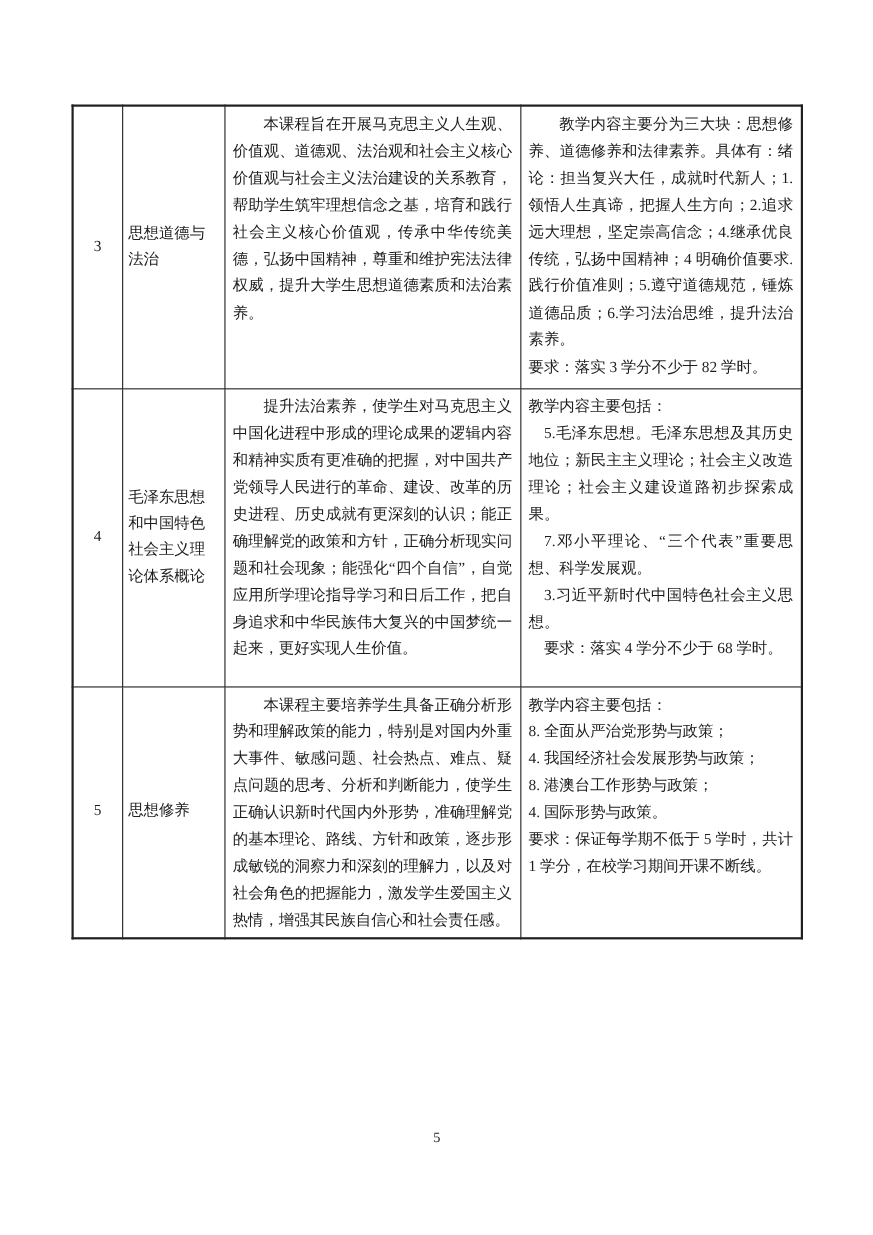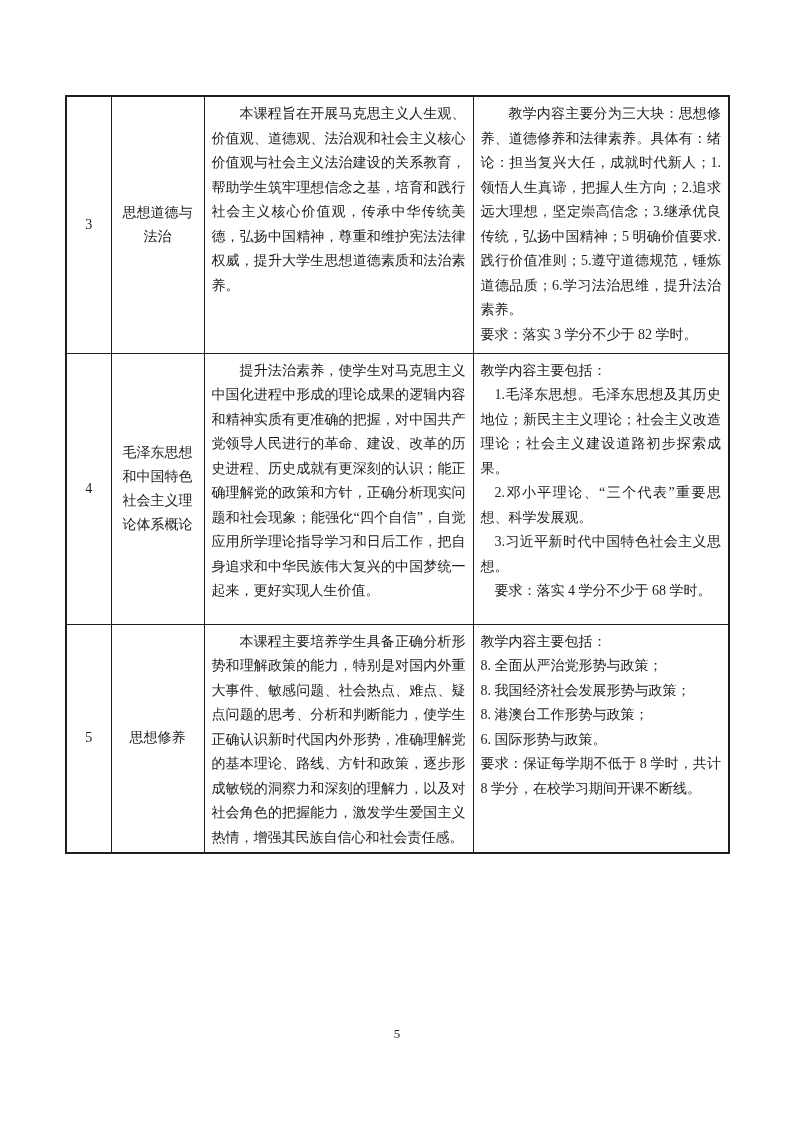--- a/index.html
+++ b/index.html
@@ -27,21 +27,21 @@
   col.c-name { width:93px; }
   col.c-desc { width:269px; }
   col.c-cont { width:256px; }
   tr.r3 { height:257px; }
   tr.r4 { height:271px; }
   tr.r5 { height:229px; }
   td.num {
     text-align:center; vertical-align:middle;
   }
   td.name {
-    text-align:center; vertical-align:middle;
+    vertical-align:middle;
     line-height:24px; padding:0 5px;
   }
   td.desc, td.content {
     vertical-align:top;
     line-height:24.5px;
     padding:5px 7px 0 7px;
     text-align:justify;
     margin-top:38px;
   }
   p { margin:0; }
@@ -66,53 +66,53 @@
         <col class="c-cont">
     </colgroup>
     <tbody>
       <tr class="r3">
         <td class="num">3</td>
         <td class="name">思想道德与法治</td>
         <td class="desc">
           <p class="ind2">本课程旨在开展马克思主义人生观、价值观、道德观、法治观和社会主义核心价值观与社会主义法治建设的关系教育，帮助学生筑牢理想信念之基，培育和践行社会主义核心价值观，传承中华传统美德，弘扬中国精神，尊重和维护宪法法律权威，提升大学生思想道德素质和法治素养。</p>
         </td>
         <td class="content">
-          <p class="ind2">教学内容主要分为三大块：思想修养、道德修养和法律素养。具体有：绪论：担当复兴大任，成就时代新人；1.领悟人生真谛，把握人生方向；2.追求远大理想，坚定崇高信念；3.继承优良传统，弘扬中国精神；5 明确价值要求.践行价值准则；5.遵守道德规范，锤炼道德品质；6.学习法治思维，提升法治素养。</p>
+          <p class="ind2">教学内容主要分为三大块：思想修养、道德修养和法律素养。具体有：绪论：担当复兴大任，成就时代新人；1.领悟人生真谛，把握人生方向；2.追求远大理想，坚定崇高信念；4.继承优良传统，弘扬中国精神；4 明确价值要求.践行价值准则；5.遵守道德规范，锤炼道德品质；6.学习法治思维，提升法治素养。</p>
           <p>要求：落实 3 学分不少于 82 学时。</p>
         </td>
       </tr>
 
       <tr class="r4">
         <td class="num">4</td>
         <td class="name">毛泽东思想和中国特色社会主义理论体系概论</td>
         <td class="desc">
           <p class="ind2">提升法治素养，使学生对马克思主义中国化进程中形成的理论成果的逻辑内容和精神实质有更准确的把握，对中国共产党领导人民进行的革命、建设、改革的历史进程、历史成就有更深刻的认识；能正确理解党的政策和方针，正确分析现实问题和社会现象；能强化“四个自信”，自觉应用所学理论指导学习和日后工作，把自身追求和中华民族伟大复兴的中国梦统一起来，更好实现人生价值。</p>
         </td>
         <td class="content">
           <p>教学内容主要包括：</p>
-          <p class="ind1">1.毛泽东思想。毛泽东思想及其历史地位；新民主主义理论；社会主义改造理论；社会主义建设道路初步探索成果。</p>
-          <p class="ind1">2.邓小平理论、“三个代表”重要思想、科学发展观。</p>
+          <p class="ind1">5.毛泽东思想。毛泽东思想及其历史地位；新民主主义理论；社会主义改造理论；社会主义建设道路初步探索成果。</p>
+          <p class="ind1">7.邓小平理论、“三个代表”重要思想、科学发展观。</p>
           <p class="ind1">3.习近平新时代中国特色社会主义思想。</p>
           <p class="ind1">要求：落实 4 学分不少于 68 学时。</p>
         </td>
       </tr>
 
       <tr class="r5">
         <td class="num">5</td>
         <td class="name">思想修养</td>
         <td class="desc">
           <p class="ind2">本课程主要培养学生具备正确分析形势和理解政策的能力，特别是对国内外重大事件、敏感问题、社会热点、难点、疑点问题的思考、分析和判断能力，使学生正确认识新时代国内外形势，准确理解党的基本理论、路线、方针和政策，逐步形成敏锐的洞察力和深刻的理解力，以及对社会角色的把握能力，激发学生爱国主义热情，增强其民族自信心和社会责任感。</p>
         </td>
         <td class="content">
           <p>教学内容主要包括：</p>
           <p>8. 全面从严治党形势与政策；</p>
-          <p>8. 我国经济社会发展形势与政策；</p>
+          <p>4. 我国经济社会发展形势与政策；</p>
           <p>8. 港澳台工作形势与政策；</p>
-          <p>6. 国际形势与政策。</p>
-          <p>要求：保证每学期不低于 8 学时，共计 8 学分，在校学习期间开课不断线。</p>
+          <p>4. 国际形势与政策。</p>
+          <p>要求：保证每学期不低于 5 学时，共计 1 学分，在校学习期间开课不断线。</p>
         </td>
       </tr>
     </tbody>
   </table>
 
   <div class="page-number">5</div>
 
 </div>
 
 </body></html>

